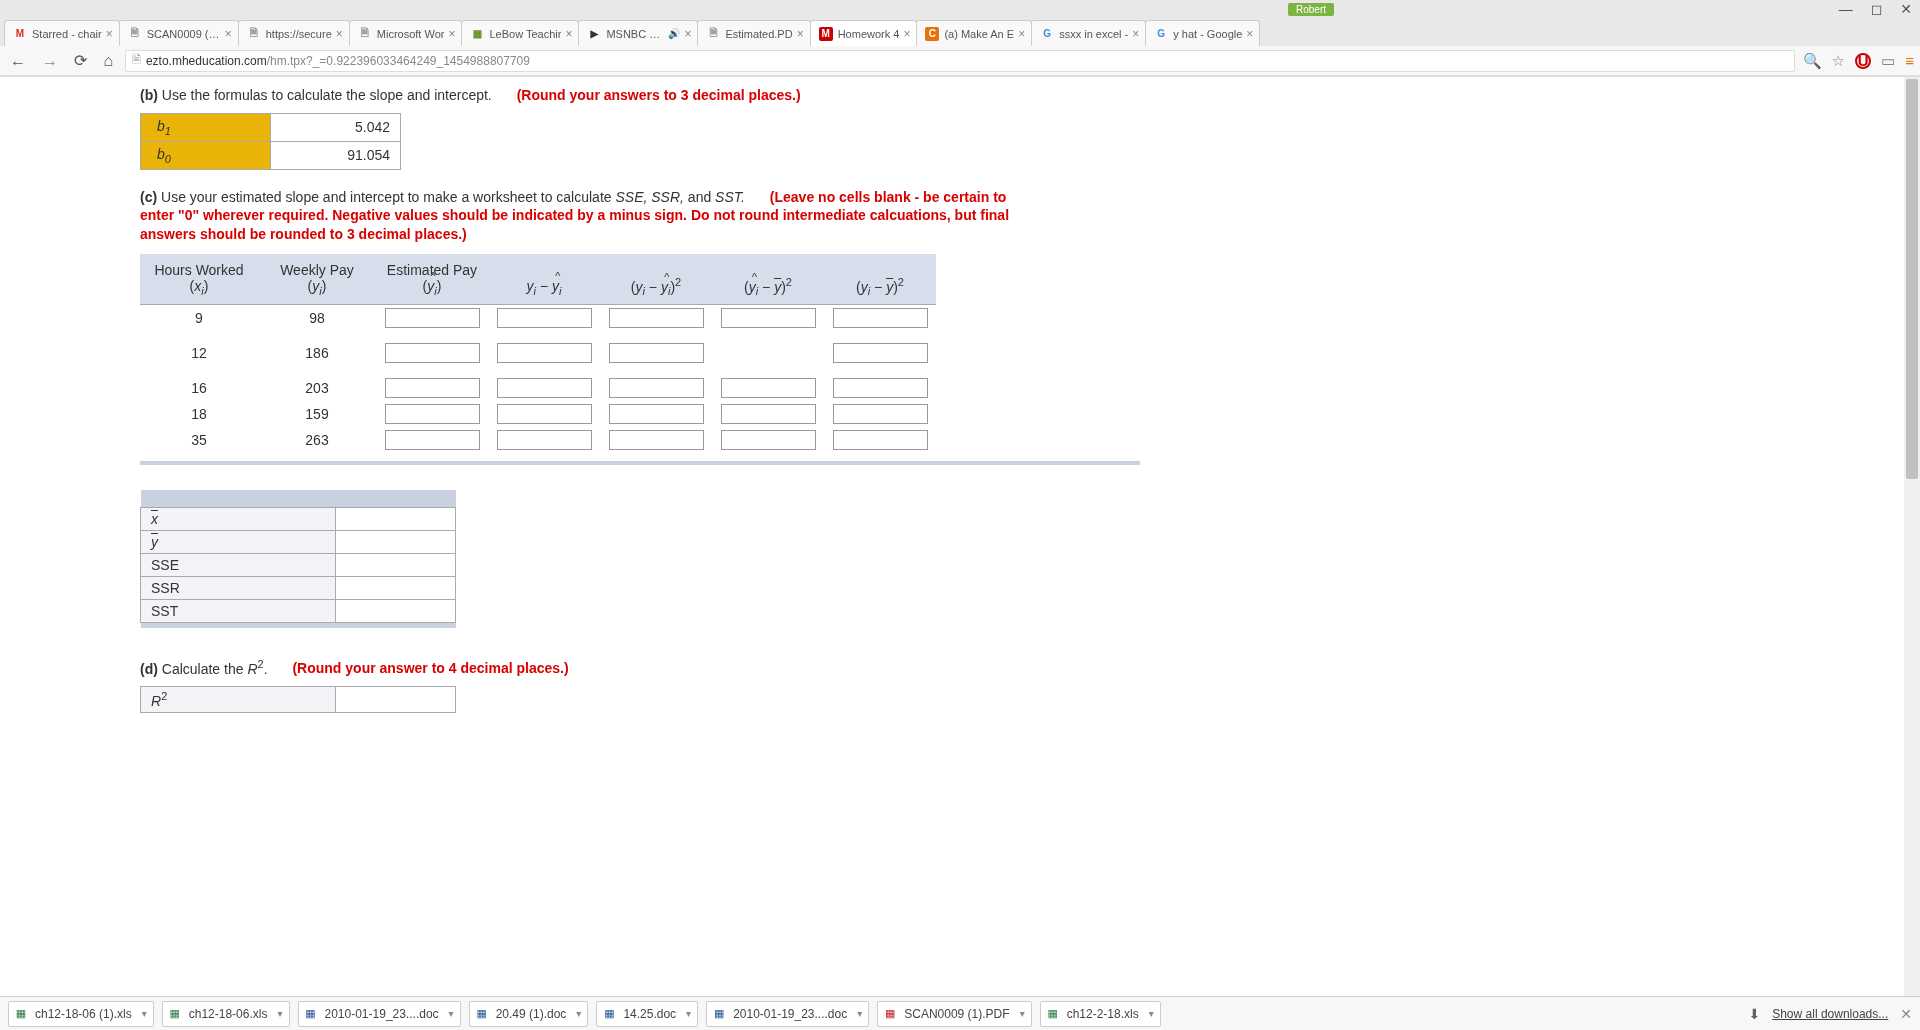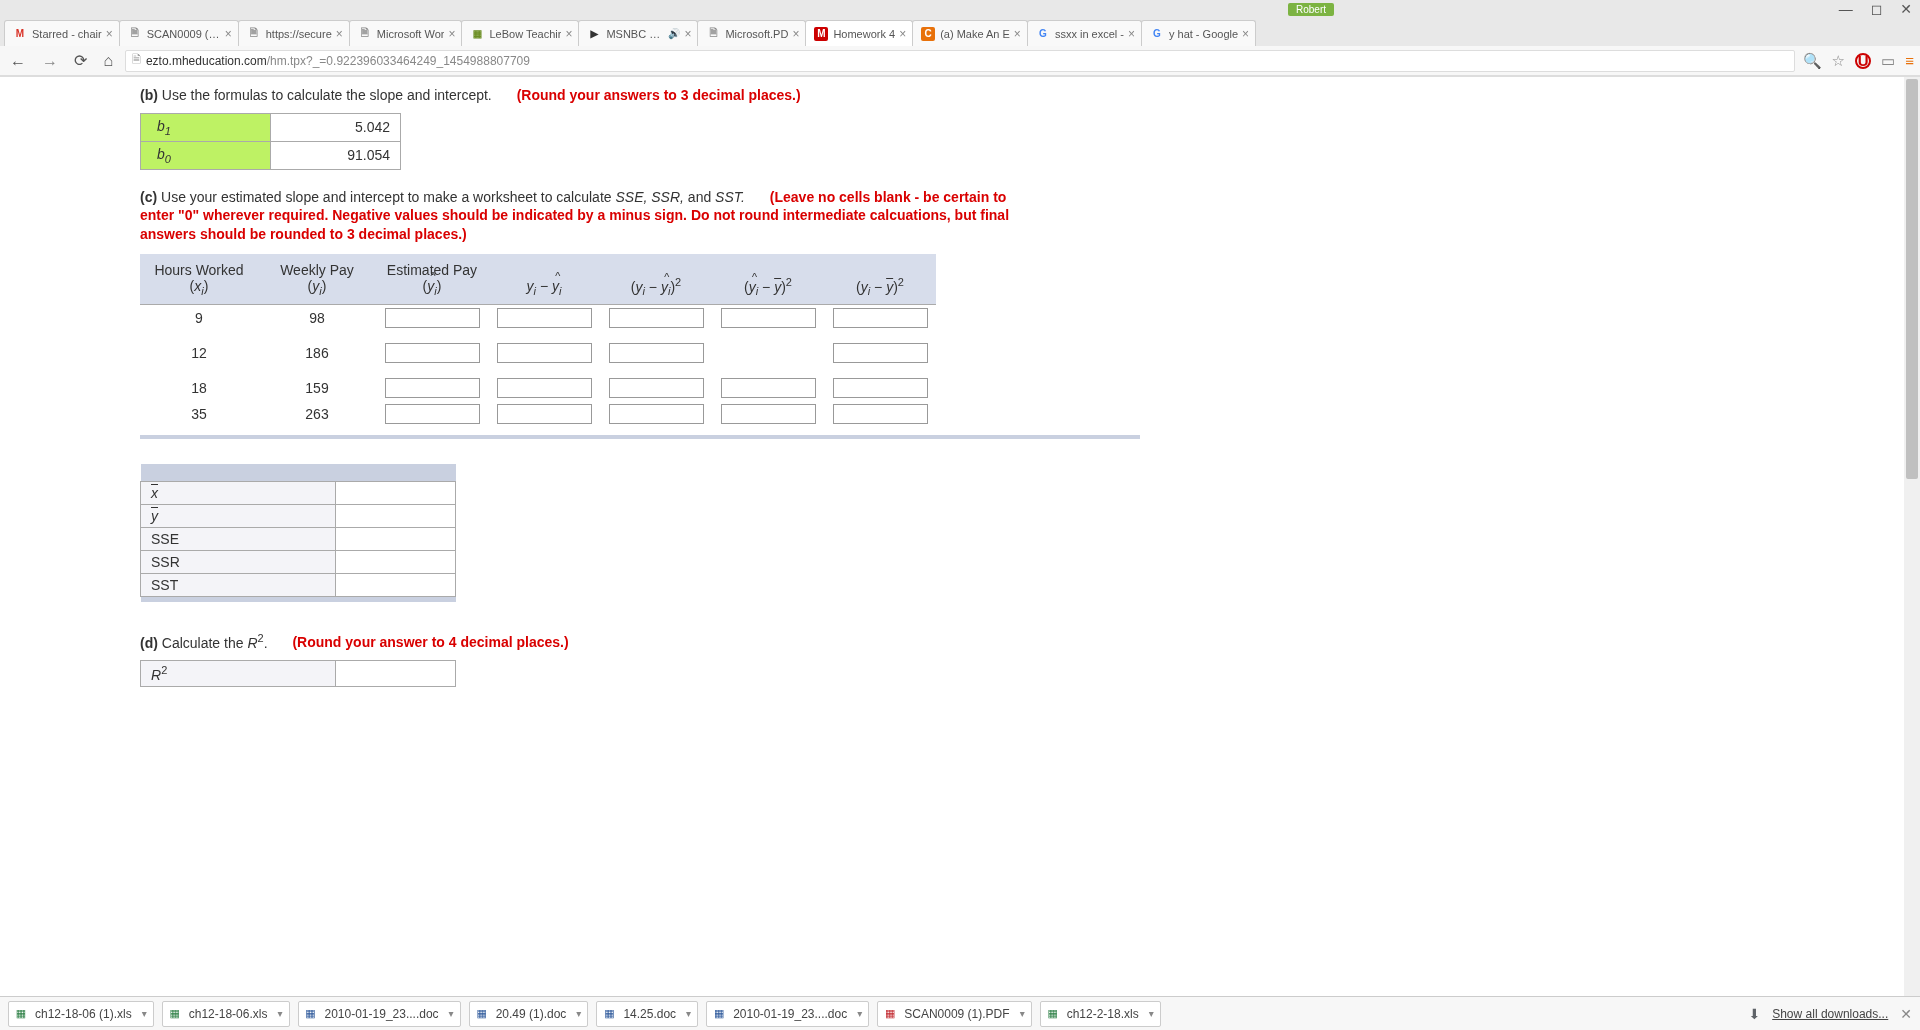--- a/index.html
+++ b/index.html
@@ -35,21 +35,21 @@
     
     
     .content-wrap { position: relative; height: 950px; }
     .content { padding: 10px 0 0 140px; font-size: 14px; color: #333; height: 940px; overflow-y: scroll; }
     .row-q { margin-bottom: 10px; max-width: 900px; }
     .q-label { font-weight: bold; }
     .red-instr { color: #d90000; font-weight: bold; padding-left: 21px; }
     .italic { font-style: italic; }
     
     .small-table { border-collapse: collapse; margin: 8px 0 18px 0; }
-    .small-table td.hdr { background: #bef264; border: 1px solid #aaa; padding: 4px 16px; font-style: italic; width: 130px;}
+    .small-table td.hdr { background: #eab308; border: 1px solid #aaa; padding: 4px 16px; font-style: italic; width: 130px;}
     .small-table td.val { border: 1px solid #aaa; padding: 4px 10px; text-align: right; width: 130px; }
     
     .main-table { border-collapse: collapse; margin: 10px 0; }
     .main-table th { background: #d7ddeb; padding: 6px 4px; font-weight: normal; font-size: 14px; text-align: center; border: none;}
     .main-table td { padding: 3px 2px; text-align: center; font-size: 14px; }
     .main-table input[type=text] { width: 95px; height: 20px; border: 1px solid #999; text-align: center; font-size: 13px;}
     .main-table .col-x, .main-table .col-y { width: 118px; }
     .main-table .col-inp { width: 112px; }
     .main-table .top-rule th { border-bottom: 1px solid #aaa;}
     .tbl-sep { height: 4px; background: #c9d0e0; width: 1000px; margin-top:-2px;}
@@ -127,21 +127,21 @@
     <span class="tab-close">×</span>
       </div>
       <div class="tab">
         <span class="favicon" style="color:#333;font-weight:bold;">▶</span>
     <span class="tab-title">MSNBC Live</span>
     <span style="font-size:10px;color:#888;margin-left:2px;">🔊</span>
     <span class="tab-close">×</span>
       </div>
       <div class="tab">
         <span class="favicon" style="color:#888;font-weight:bold;">🗎</span>
-    <span class="tab-title">Microsoft.PD</span>
+    <span class="tab-title">Estimated.PD</span>
 
     <span class="tab-close">×</span>
       </div>
       <div class="tab active">
         <span class="favicon" style="background:#c00;color:#fff;border-radius:2px;font-weight:bold;">M</span>
     <span class="tab-title">Homework 4</span>
 
     <span class="tab-close">×</span>
       </div>
       <div class="tab">
@@ -233,20 +233,29 @@
           <tr style="height: 44px;">
             <td>12</td>
                <td>186</td>
             <td><input type="text" style=""></td>
             <td><input type="text" style=""></td>
             <td><input type="text" style=""></td>
             <td></td>
             <td><input type="text" style=""></td>
           </tr>
           <tr>
+            <td>16</td>
+               <td>203</td>
+            <td><input type="text" style=""></td>
+            <td><input type="text" style=""></td>
+            <td><input type="text" style=""></td>
+            <td><input type="text" style=""></td>
+            <td><input type="text" style=""></td>
+          </tr>
+          <tr>
             <td>18</td>
                <td>159</td>
             <td><input type="text" style=""></td>
             <td><input type="text" style=""></td>
             <td><input type="text" style=""></td>
             <td><input type="text" style=""></td>
             <td><input type="text" style=""></td>
           </tr>
           <tr>
             <td>35</td>

